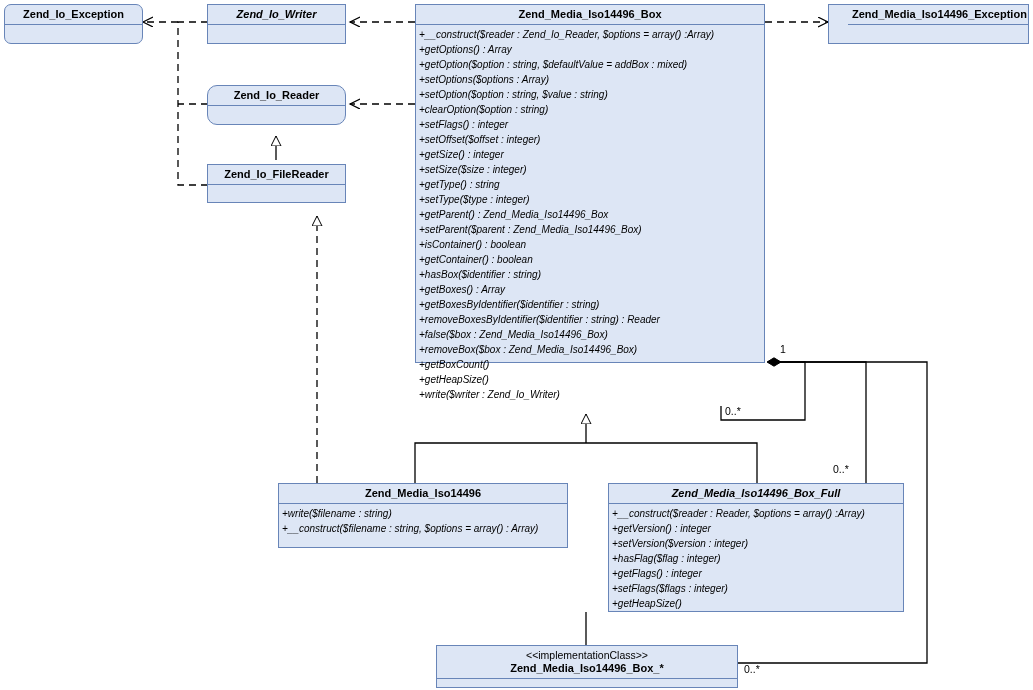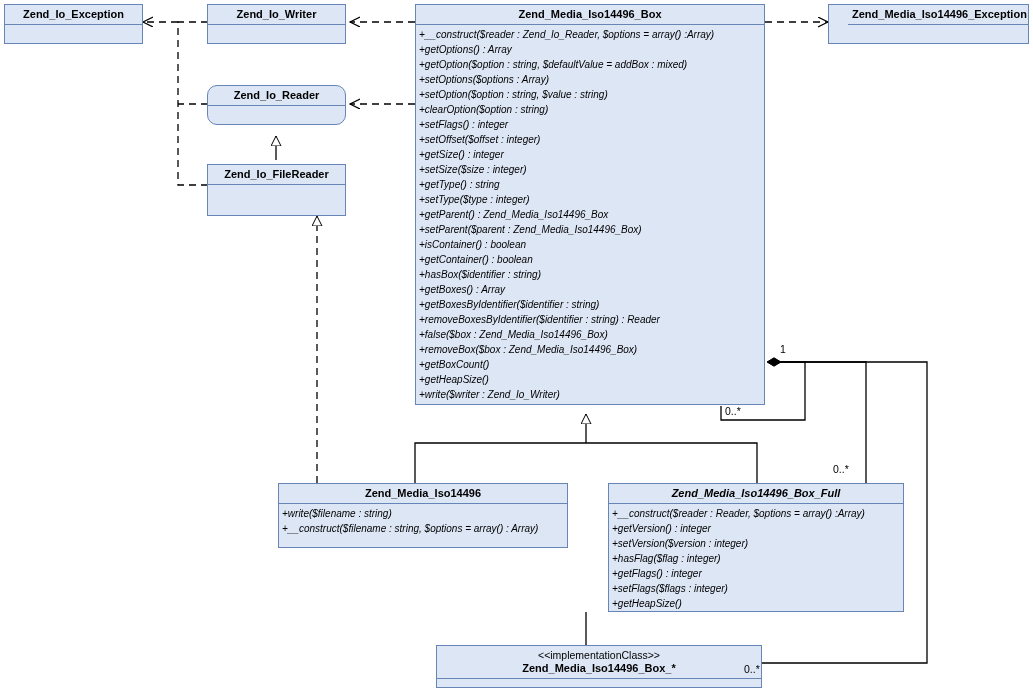--- a/index.html
+++ b/index.html
@@ -138,41 +138,41 @@
 
     <g>
       <path d="M768,362 L866,362 L866,483" stroke="#000" stroke-width="1.3" fill="none"></path>
     </g>
 
     <g>
       <path d="M768,362 L927,362 L927,663 L738,663" stroke="#000" stroke-width="1.3" fill="none"></path>
     </g>
   </svg>
 
-  <div class="uml-class" style="left:4px; top:4px; width:139px; height:40px;">
+  <div class="uml-class" style="left:4px; top:4px; width:139px; height:40px;border-radius:7px;">
     <div class="uml-title">Zend_Io_Exception</div>
     <div class="uml-compartment empty"></div>
   </div>
 
-  <div class="uml-class" style="left:207px; top:4px; width:139px; height:40px;">
+  <div class="uml-class" style="left:207px; top:4px; width:139px; height:40px;font-style:italic;">
     <div class="uml-title">Zend_Io_Writer</div>
     <div class="uml-compartment empty"></div>
   </div>
 
   <div class="uml-class" style="left:207px; top:85px; width:139px; height:40px;border-radius:10px;">
     <div class="uml-title">Zend_Io_Reader</div>
     <div class="uml-compartment empty"></div>
   </div>
 
-  <div class="uml-class" style="left:207px; top:164px; width:139px; height:52px;">
+  <div class="uml-class" style="left:207px; top:164px; width:139px; height:39px;">
     <div class="uml-title">Zend_Io_FileReader</div>
     <div class="uml-compartment empty"></div>
   </div>
 
-  <div class="uml-class" style="left:415px; top:4px; width:350px; height:401px;">
+  <div class="uml-class" style="left:415px; top:4px; width:350px; height:359px;">
     <div class="uml-title">Zend_Media_Iso14496_Box</div>
     <div class="uml-compartment">
         <div class="uml-member">+__construct($reader : Zend_Io_Reader, $options = array() :Array)</div>
         <div class="uml-member">+getOptions() : Array</div>
         <div class="uml-member">+getOption($option : string, $defaultValue = addBox : mixed)</div>
         <div class="uml-member">+setOptions($options : Array)</div>
         <div class="uml-member">+setOption($option : string, $value : string)</div>
         <div class="uml-member">+clearOption($option : string)</div>
         <div class="uml-member">+setFlags() : integer</div>
         <div class="uml-member">+setOffset($offset : integer)</div>
@@ -215,21 +215,21 @@
         <div class="uml-member">+__construct($reader : Reader, $options = array() :Array)</div>
         <div class="uml-member">+getVersion() : integer</div>
         <div class="uml-member">+setVersion($version : integer)</div>
         <div class="uml-member">+hasFlag($flag : integer)</div>
         <div class="uml-member">+getFlags() : integer</div>
         <div class="uml-member">+setFlags($flags : integer)</div>
         <div class="uml-member">+getHeapSize()</div>
       </div>
   </div>
 
-  <div class="uml-class" style="left:436px; top:645px; width:326px; height:43px;">
+  <div class="uml-class" style="left:436px; top:645px; width:302px; height:43px;">
     <div class="uml-title">
       <span class="uml-stereotype">&lt;&lt;implementationClass&gt;&gt;</span>
       <span>Zend_Media_Iso14496_Box_*</span>
     </div>
     <div class="uml-compartment empty"></div>
   </div>
 
   <div class="multiplicity" style="left:780px; top:343px;">1</div>
 
   <div class="multiplicity" style="left:725px; top:405px;">0..*</div>

